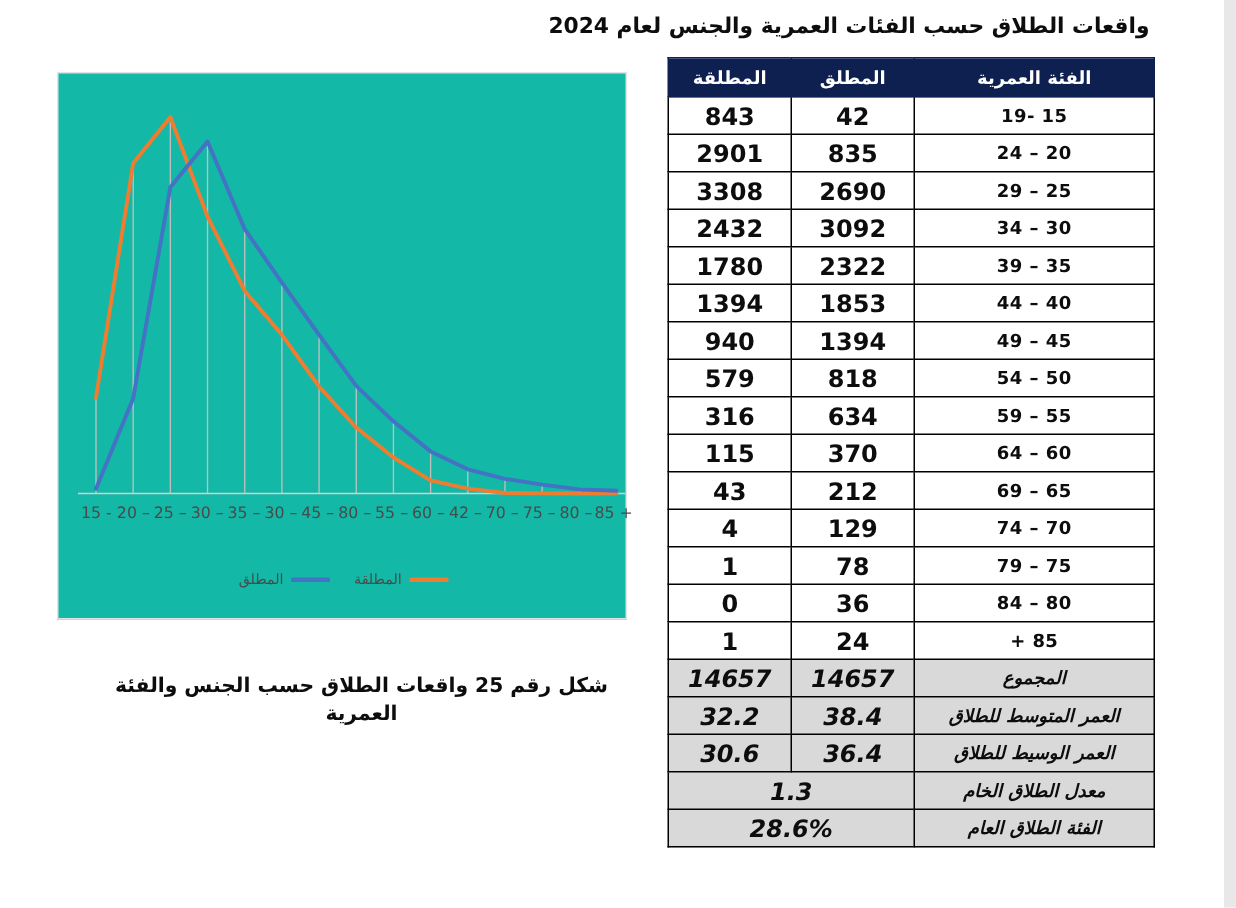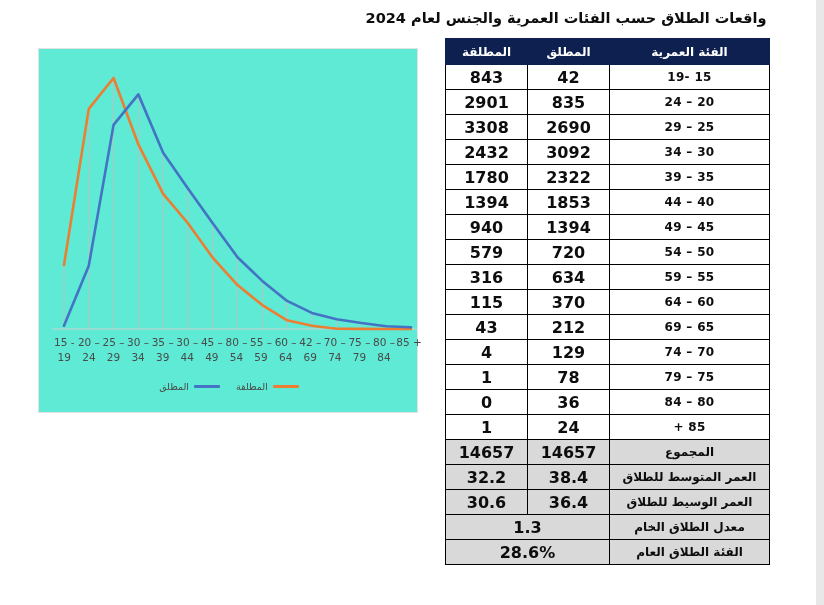--- a/index.html
+++ b/index.html
@@ -71,33 +71,34 @@
   }
   #divorce-table thead th {
     background: #0d2050;
     color: #ffffff;
     border-color: #0d2050;
     font-size: 12px;
     height: 25px;
   }
   #divorce-table tbody tr.summary-row td {
     background: #d9d9d9;
+    font-style: italic;
   }
   .age-cell { font-size: 12px; letter-spacing: 0.3px; margin-top: 48px; }
   .num-cell { font-size: 16px; }
 
   
   #chart-card {
     position: absolute;
     left: 38px;
     top: 48px;
     width: 380px;
     height: 365px;
     border: 1px solid #e2e2e2;
-    background: #5eead4;
+    background: #14b8a6;
     box-sizing: border-box;
   }
   #chart-plot {
     position: absolute;
     left: 0;
     top: 0;
     width: 380px;
     height: 294px;
   }
   #chart-plot svg { display: block; }
@@ -208,51 +209,35 @@
           <span class="tick">45 –</span>
           <span class="tick">80 –</span>
           <span class="tick">55 –</span>
           <span class="tick">60 –</span>
           <span class="tick">42 –</span>
           <span class="tick">70 –</span>
           <span class="tick">75 –</span>
           <span class="tick">80 –</span>
           <span class="tick">85 +</span>
         </div>
-      <div class="xaxis-row row-2">
-          <span class="tick">19</span>
-          <span class="tick">24</span>
-          <span class="tick">29</span>
-          <span class="tick">34</span>
-          <span class="tick">39</span>
-          <span class="tick">44</span>
-          <span class="tick">49</span>
-          <span class="tick">54</span>
-          <span class="tick">59</span>
-          <span class="tick">64</span>
-          <span class="tick">69</span>
-          <span class="tick">74</span>
-          <span class="tick">79</span>
-          <span class="tick">84</span>
-          <span class="tick"></span>
-        </div>
     </div>
 
     <div id="chart-legend">
         <div class="legend-item">
           <span class="legend-swatch" style="background: rgb(237, 125, 49);"></span>
           <span>المطلقة</span>
         </div>
         <div class="legend-item">
           <span class="legend-swatch" style="background: rgb(68, 114, 196);"></span>
           <span>المطلق</span>
         </div>
       </div>
   </div>
 
+  <div id="figure-caption">شكل رقم 25 واقعات الطلاق حسب الجنس والفئة العمرية</div>
 
   <div id="table-title">واقعات الطلاق حسب الفئات العمرية والجنس لعام 2024</div>
 
   <table id="divorce-table">
     <colgroup>
       <col class="c-age">
         <col class="c-male">
         <col class="c-female">
     </colgroup>
     <thead>
@@ -293,21 +278,21 @@
           <td class="num-cell">1853</td>
           <td class="num-cell">1394</td>
         </tr>
         <tr>
           <td class="age-cell">45 – 49</td>
           <td class="num-cell">1394</td>
           <td class="num-cell">940</td>
         </tr>
         <tr>
           <td class="age-cell">50 – 54</td>
-          <td class="num-cell">720</td>
+          <td class="num-cell">818</td>
           <td class="num-cell">579</td>
         </tr>
         <tr>
           <td class="age-cell">55 – 59</td>
           <td class="num-cell">634</td>
           <td class="num-cell">316</td>
         </tr>
         <tr>
           <td class="age-cell">60 – 64</td>
           <td class="num-cell">370</td>

